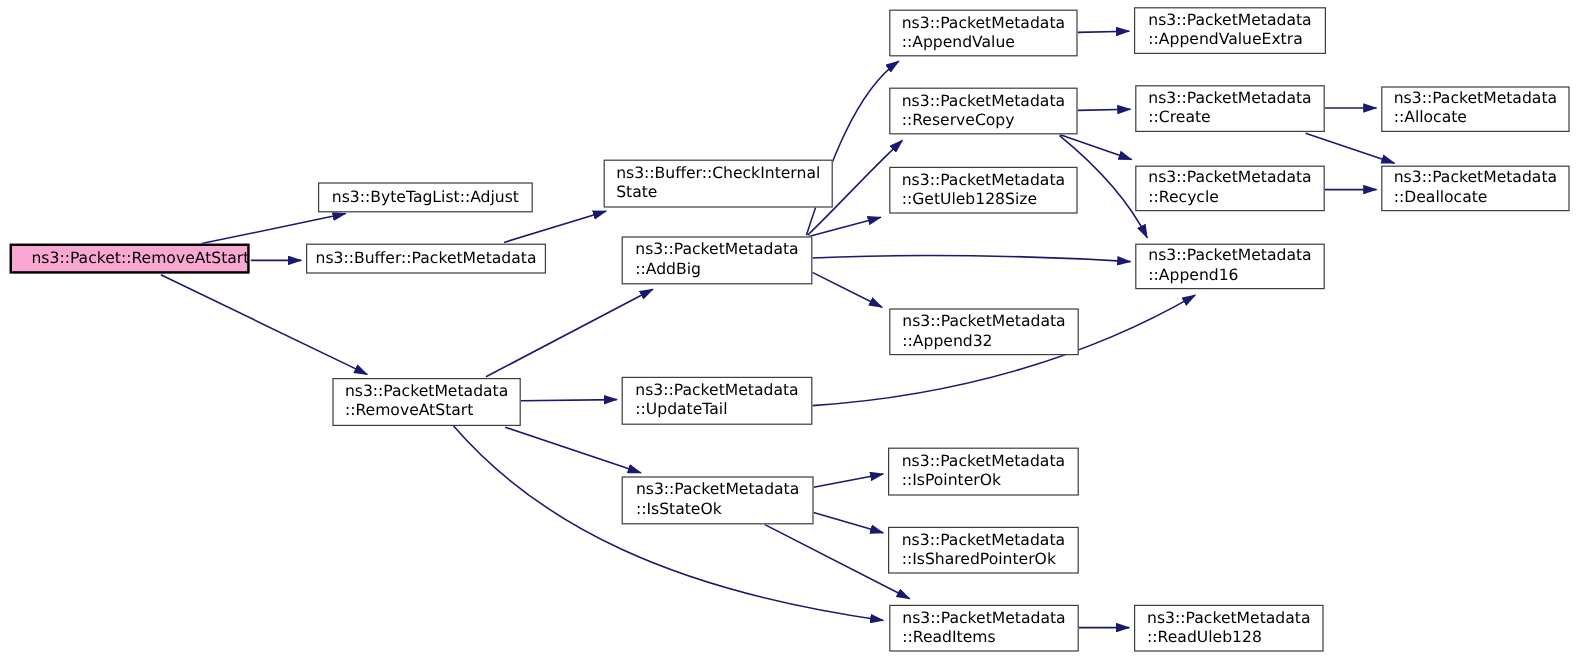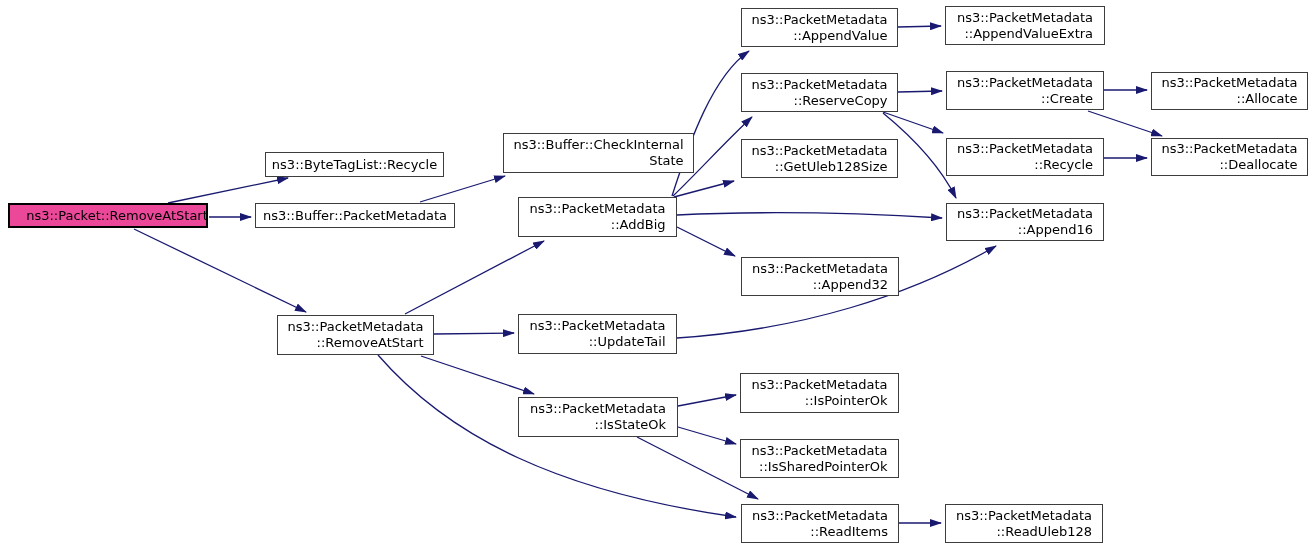--- a/index.html
+++ b/index.html
@@ -29,26 +29,26 @@
     position: absolute;
     box-sizing: border-box;
     background: #ffffff;
     border: 1.4px solid #3d3d3d;
     color: #000000;
     font-size: 13px;
     line-height: 16px;
     display: flex;
     align-items: center;
     justify-content: center;
-    text-align: right;
+    text-align: left;
     white-space: pre-line;
     cursor: pointer;
   }
   .node.root {
-    background: #ec4899;
+    background: #f9a8d4;
     border: 2px solid #000000;
     cursor: default;
     padding-left: 18px;
   }
 </style>
 </head>
 <body>
 
 <div class="canvas">
 
@@ -81,21 +81,21 @@
     <path class="edge" marker-end="url(#arrowhead)" d="M883,112 L943,133"></path>
     <path class="edge" marker-end="url(#arrowhead)" d="M883,113 C916,140 941,168 956,198"></path>
     <path class="edge" marker-end="url(#arrowhead)" d="M899,523 L941,523"></path>
     <path class="edge" marker-end="url(#arrowhead)" d="M1104,90 L1147,90"></path>
     <path class="edge" marker-end="url(#arrowhead)" d="M1088,111 L1162,136"></path>
     <path class="edge" marker-end="url(#arrowhead)" d="M1104,158 L1147,158"></path>
   </svg>
 
   <div class="node root" style="left:8px;top:203px;width:200px;height:25px">ns3::Packet::RemoveAtStart</div>
 
-  <div class="node" style="left:265px;top:152px;width:179px;height:25px">ns3::ByteTagList::Recycle</div>
+  <div class="node" style="left:265px;top:152px;width:179px;height:25px">ns3::ByteTagList::Adjust</div>
 
   <div class="node" style="left:255px;top:203px;width:200px;height:25px">ns3::Buffer::PacketMetadata</div>
 
   <div class="node" style="left:277px;top:315px;width:157px;height:40px">ns3::PacketMetadata
 ::RemoveAtStart</div>
 
   <div class="node" style="left:503px;top:133px;width:191px;height:40px">ns3::Buffer::CheckInternal
 State</div>
 
   <div class="node" style="left:518px;top:197px;width:159px;height:40px">ns3::PacketMetadata

